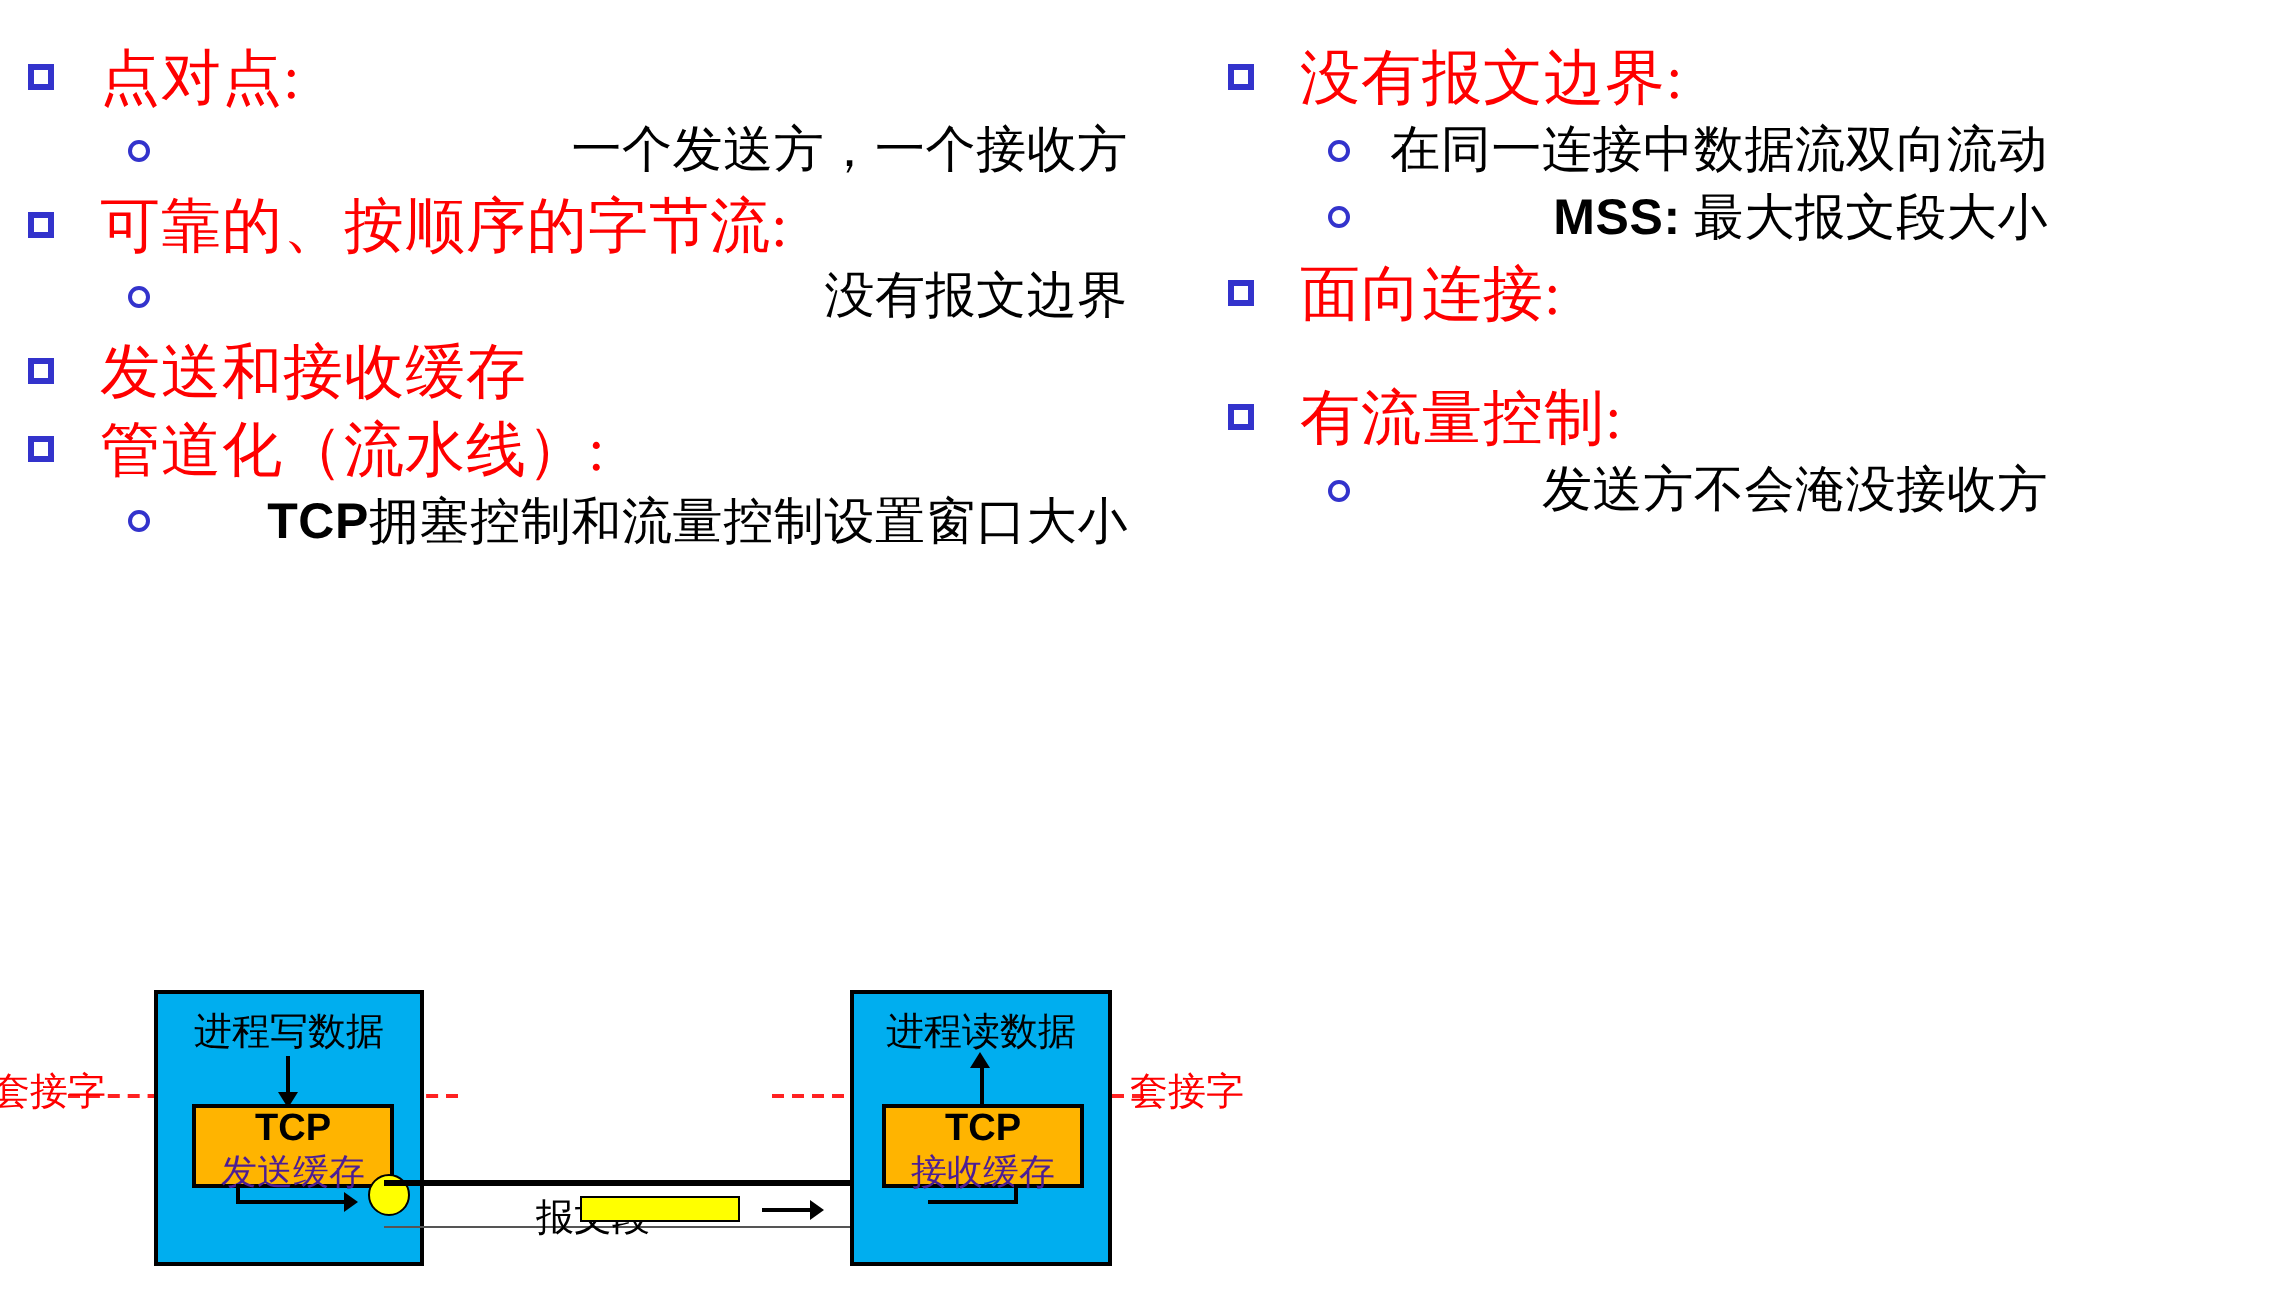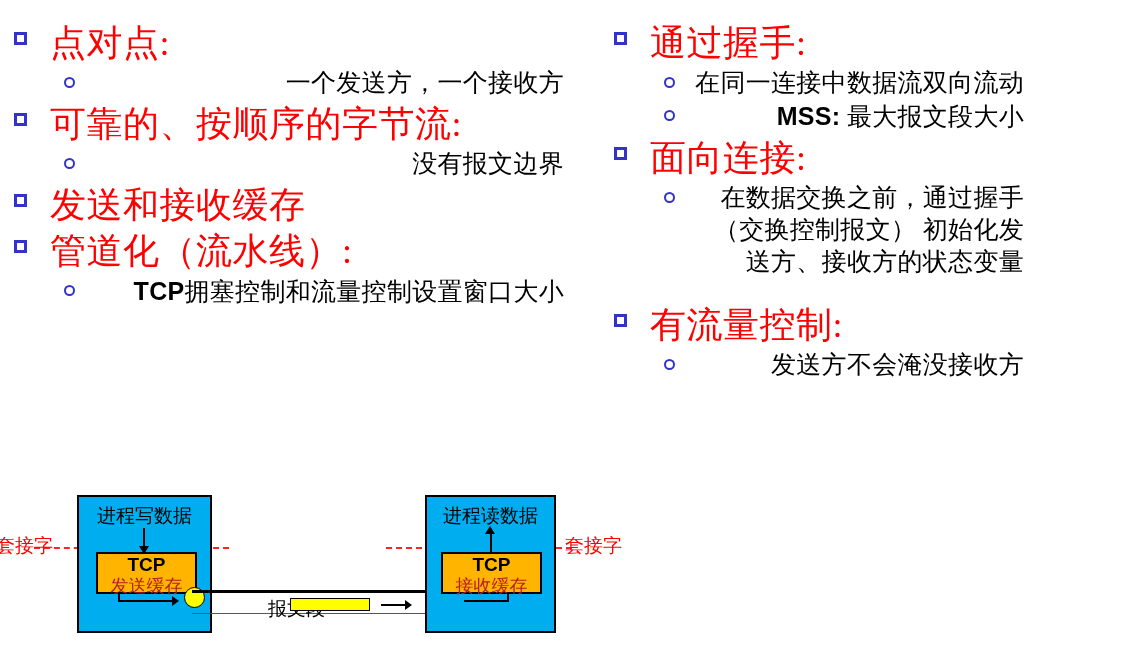--- a/index.html
+++ b/index.html
@@ -30,21 +30,21 @@
     padding: 0;
   }
   li.b1 {
     position: relative;
     padding-left: 50px;
     margin: 0 0 2px 0;
   }
   li.b1 > .b1-text {
     color: #ff0000;
     font-family: "Liberation Serif", serif;
-    font-size: 36px;
+    font-size: 30px;
     line-height: 1.22;
     letter-spacing: 0.5px;
     white-space: nowrap;
   }
   .sq-bullet {
     position: absolute;
     left: 14px;
     top: 10px;
     width: 13px;
     height: 13px;
@@ -139,21 +139,21 @@
     line-height: 1.0;
   }
   .buf-label {
     position: absolute;
     top: 20px;
     left: 0;
     width: 100%;
     text-align: center;
     font-family: "Liberation Serif", serif;
     font-size: 18px;
-    color: #b91c1c;
+    color: #4c1d95;
     white-space: nowrap;
   }
 
   .socket-dot {
     position: absolute;
     width: 21px;
     height: 21px;
     border-radius: 50%;
     background: #ffff00;
     border: 1.5px solid #000000;
@@ -289,42 +289,36 @@
     </li>
 
   </ul>
 </div>
 
 <div class="col" id="right-col" style="padding-top:22px;">
   <ul class="lvl1">
 
     <li class="b1">
       <span class="sq-bullet"></span>
-      <span class="b1-text">通过握手:</span>
+      <span class="b1-text">没有报文边界:</span>
       <ul class="lvl2">
         <li class="b2">
           <span class="ci-bullet"></span>
           <span class="b2-text">在同一连接中数据流双向流动</span>
         </li>
         <li class="b2">
           <span class="ci-bullet"></span>
           <span class="b2-text"><span class="strongcn">MSS:</span><span> 最大报文段大小</span></span>
         </li>
       </ul>
     </li>
 
     <li class="b1">
       <span class="sq-bullet"></span>
       <span class="b1-text">面向连接:</span>
-      <ul class="lvl2">
-        <li class="b2">
-          <span class="ci-bullet"></span>
-          <span class="b2-text">在数据交换之前，通过握手（交换控制报文） 初始化发送方、接收方的状态变量</span>
-        </li>
-      </ul>
     </li>
 
     <li class="b1" style="margin-top:26px;">
       <span class="sq-bullet"></span>
       <span class="b1-text">有流量控制:</span>
       <ul class="lvl2">
         <li class="b2">
           <span class="ci-bullet"></span>
           <span class="b2-text">发送方不会淹没接收方</span>
         </li>

